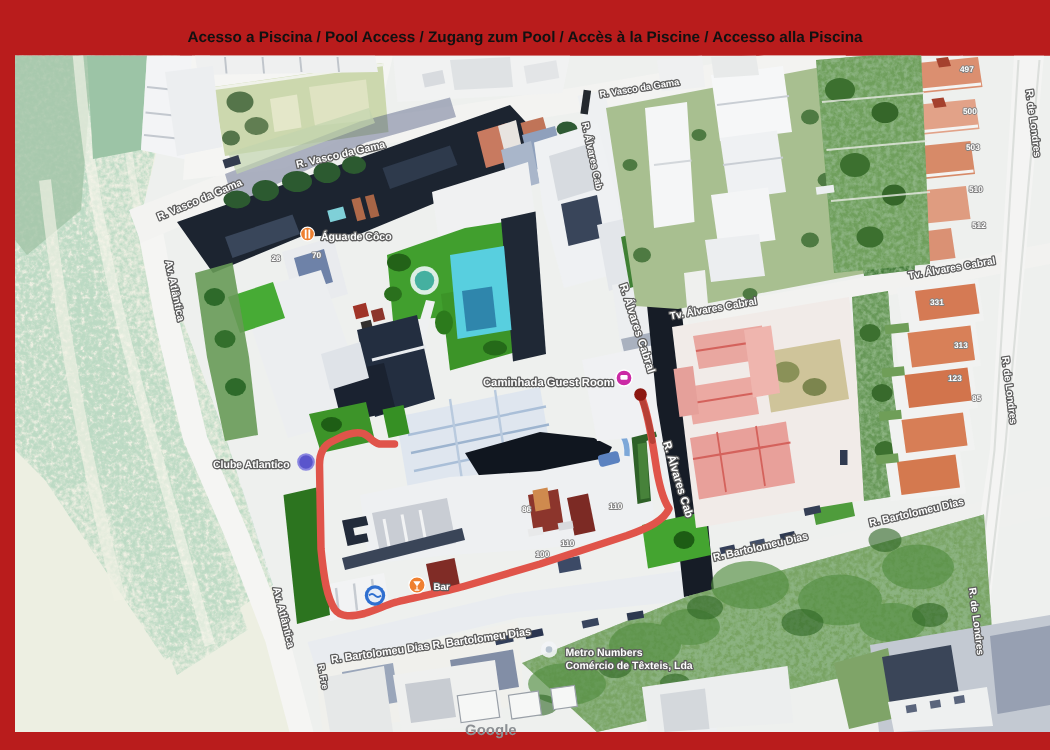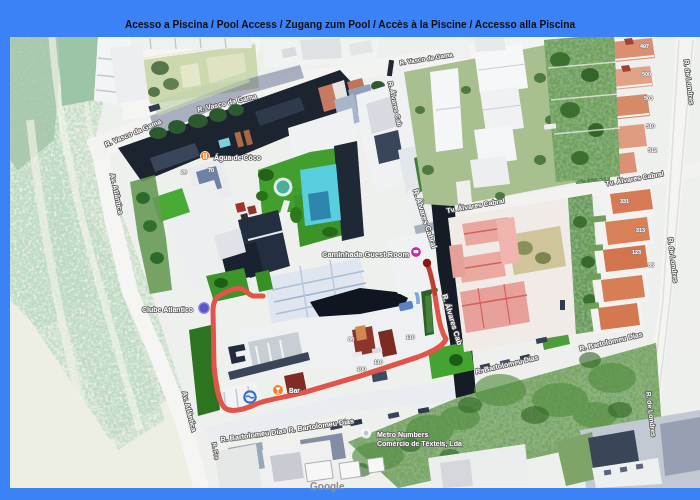--- a/index.html
+++ b/index.html
@@ -1,16 +1,16 @@
 <!DOCTYPE html>
 <html><head>
 <meta charset="utf-8">
 <style>
   html,body{margin:0;padding:0;background:#fff;font-family:"Liberation Sans",sans-serif;}
-  #page{position:relative;width:700px;height:500px;overflow:hidden;background:#3b82f6;}
+  #page{position:relative;width:700px;height:500px;overflow:hidden;background:#b91c1c;}
   svg{display:block}
   .lbl{fill:#fff;font-weight:bold;paint-order:stroke;stroke:#5c5c5c;stroke-width:1.7px;stroke-linejoin:round;font-family:"Liberation Sans",sans-serif;}
   .num{fill:#fff;font-weight:bold;paint-order:stroke;stroke:#808080;stroke-width:1.2px;stroke-linejoin:round;font-family:"Liberation Sans",sans-serif;font-size:5.5px;}
 </style>
 </head>
 <body>
 <div id="page">
 <svg width="700" height="500" viewBox="0 0 700 500">
 <defs>
   <clipPath id="mapclip">

